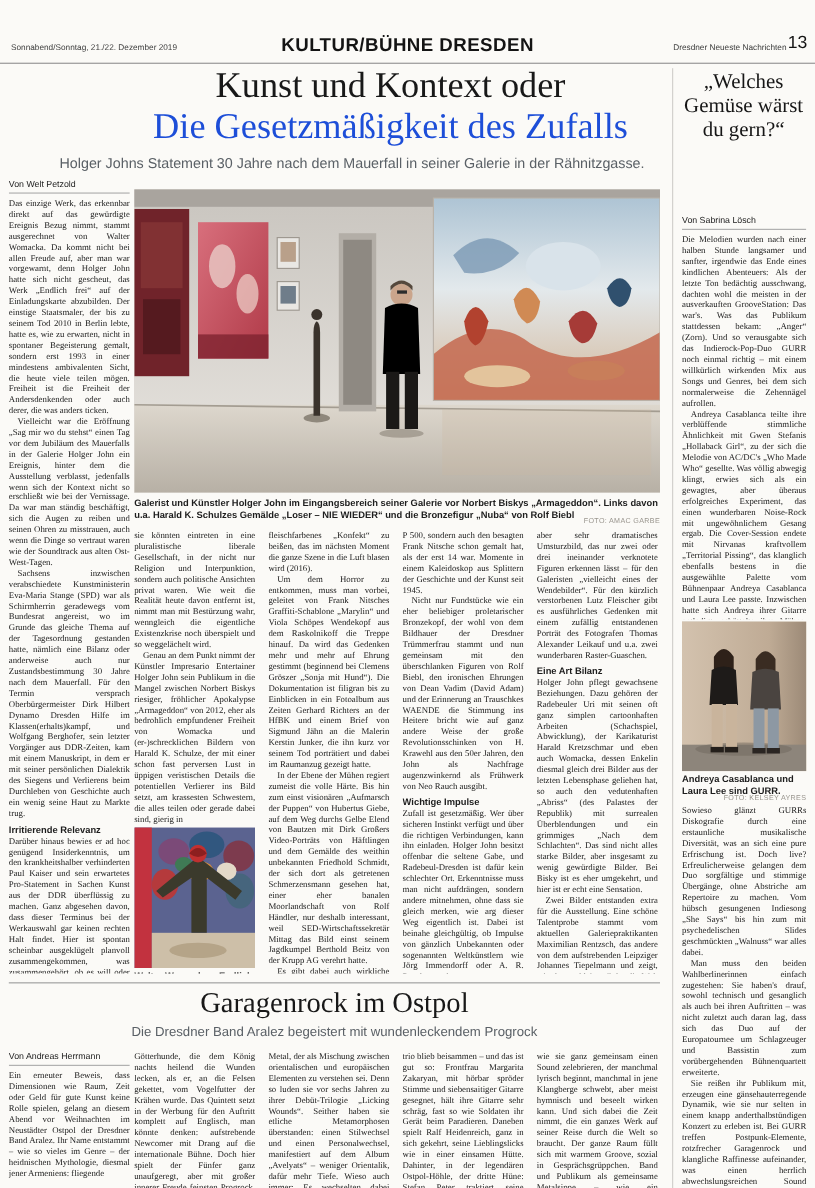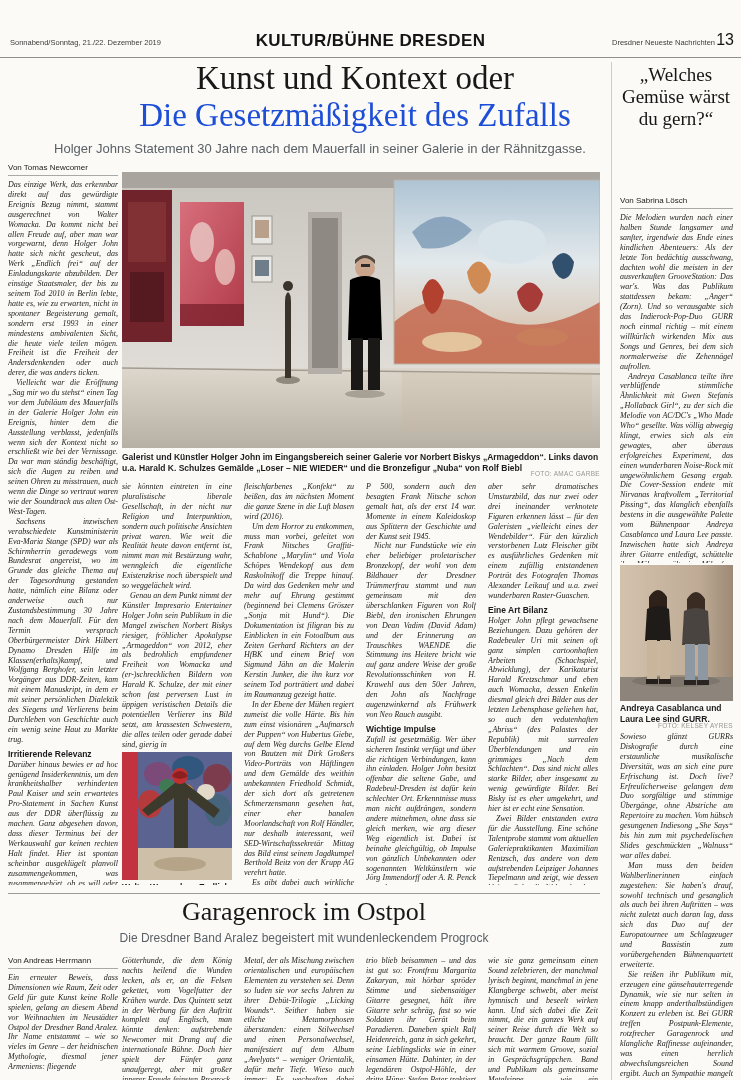--- a/index.html
+++ b/index.html
@@ -16,21 +16,21 @@
   .vrule{left:611px;top:62px;height:1018px;border-left:1px solid #cfcdc9;width:0;}
   
   .m-h1{top:60px;left:105px;width:500px;text-align:center;font-size:33px;line-height:1.1;color:#181818;}
   .m-h2{top:97px;left:95px;width:520px;text-align:center;font-size:33px;line-height:1.1;color:#1d4ed8;}
   .m-stand{top:141px;left:23px;width:594px;text-align:center;
            font:13px "Liberation Sans",sans-serif;color:#5a6066;}
   .byline{font:8px "Liberation Sans",sans-serif;color:#222;padding-bottom:3px;
           border-bottom:1px solid #a9a9a9;margin-bottom:4px;}
   .col{width:110px;font-size:8px;line-height:1.24;text-align:justify;overflow:hidden;
        -webkit-hyphens:auto;hyphens:auto;}
-  .col p{margin:0;text-indent:8px;font-style:italic;}
+  .col p{margin:0;text-indent:8px;}
   .col p.first{text-indent:0;}
   .subh{font:bold 8.5px "Liberation Sans",sans-serif;margin:4px 0 1px;text-indent:0;text-align:left;}
   #col1{left:8px;top:163px;height:722px;}
   #col2{left:122px;top:482px;height:403px;}
   #col3{left:244px;top:482px;height:403px;}
   #col4{left:366px;top:482px;height:403px;}
   #col5{left:488px;top:482px;height:403px;}
   .photo-main{left:122px;top:172px;width:478px;height:276px;overflow:hidden;background:#d8d4cf;}
   .cap{font:bold 8.5px/1.25 "Liberation Sans",sans-serif;color:#1d1d1d;text-align:left;}
   .cap-main{left:122px;top:452px;width:478px;height:26px;}
@@ -142,21 +142,21 @@
 
       <rect x="280" y="200" width="190" height="60" fill="#cdb79e" opacity=".25"></rect>
     </svg>
   </div>
   <div class="abs cap cap-main">
     <span>Galerist und Künstler Holger John im Eingangsbereich seiner Galerie vor Norbert Biskys „Armageddon“. Links davon u.a. Harald K. Schulzes Gemälde „Loser – NIE WIEDER“ und die Bronzefigur „Nuba“ von Rolf Biebl</span>
     <span class="credit">FOTO: AMAC GARBE</span>
   </div>
 
   <div id="col1" class="abs col">
-    <div class="byline">Von Tomas Newcomer</div>
+    <div class="byline">Von Welt Petzold</div>
     <p class="first">Das einzige Werk, das erkennbar direkt auf das gewürdigte Ereignis Bezug nimmt, stammt ausgerechnet von Walter Womacka. Da kommt nicht bei allen Freude auf, aber man war vorgewarnt, denn Holger John hatte sich nicht gescheut, das Werk „Endlich frei“ auf der Einladungskarte abzubilden. Der einstige Staatsmaler, der bis zu seinem Tod 2010 in Berlin lebte, hatte es, wie zu erwarten, nicht in spontaner Begeisterung gemalt, sondern erst 1993 in einer mindestens ambivalenten Sicht, die heute viele teilen mögen. Freiheit ist die Freiheit der Andersdenkenden oder auch derer, die was anders ticken.</p>
     <p>Vielleicht war die Eröffnung „Sag mir wo du stehst“ einen Tag vor dem Jubiläum des Mauerfalls in der Galerie Holger John ein Ereignis, hinter dem die Ausstellung verblasst, jedenfalls wenn sich der Kontext nicht so erschließt wie bei der Vernissage. Da war man ständig beschäftigt, sich die Augen zu reiben und seinen Ohren zu misstrauen, auch wenn die Dinge so vertraut waren wie der Soundtrack aus alten Ost-West-Tagen.</p>
     <p>Sachsens inzwischen verabschiedete Kunstministerin Eva-Maria Stange (SPD) war als Schirmherrin geradewegs vom Bundesrat angereist, wo im Grunde das gleiche Thema auf der Tagesordnung gestanden hatte, nämlich eine Bilanz oder anderweise auch nur Zustandsbestimmung 30 Jahre nach dem Mauerfall. Für den Termin versprach Oberbürgermeister Dirk Hilbert Dynamo Dresden Hilfe im Klassen(erhalts)kampf, und Wolfgang Berghofer, sein letzter Vorgänger aus DDR-Zeiten, kam mit einem Manuskript, in dem er mit seiner persönlichen Dialektik des Siegens und Verlierens beim Durchleben von Geschichte auch ein wenig seine Haut zu Markte trug.</p>
     <div class="subh">Irritierende Relevanz</div>
     <p class="first">Darüber hinaus bewies er ad hoc genügend Insiderkenntnis, um den krankheitshalber verhinderten Paul Kaiser und sein erwartetes Pro-Statement in Sachen Kunst aus der DDR überflüssig zu machen. Ganz abgesehen davon, dass dieser Terminus bei der Werkauswahl gar keinen rechten Halt findet. Hier ist spontan scheinbar ausgeklügelt planvoll zusammengekommen, was zusammengehört, ob es will oder nicht. Da wird keiner unter den 42 Künstlern hervorgehoben, der sich selbst genügt oder in den Vordergrund spielt, wer oder was das eine nicht alleine schafft.</p>
 
   </div>
 
   <div id="col2" class="abs col">
     <p class="first">sie könnten eintreten in eine pluralistische liberale Gesellschaft, in der nicht nur Religion und Interpunktion, sondern auch politische Ansichten privat waren. Wie weit die Realität heute davon entfernt ist, nimmt man mit Bestürzung wahr, wenngleich die eigentliche Existenzkrise noch überspielt und so weggelächelt wird.</p>

